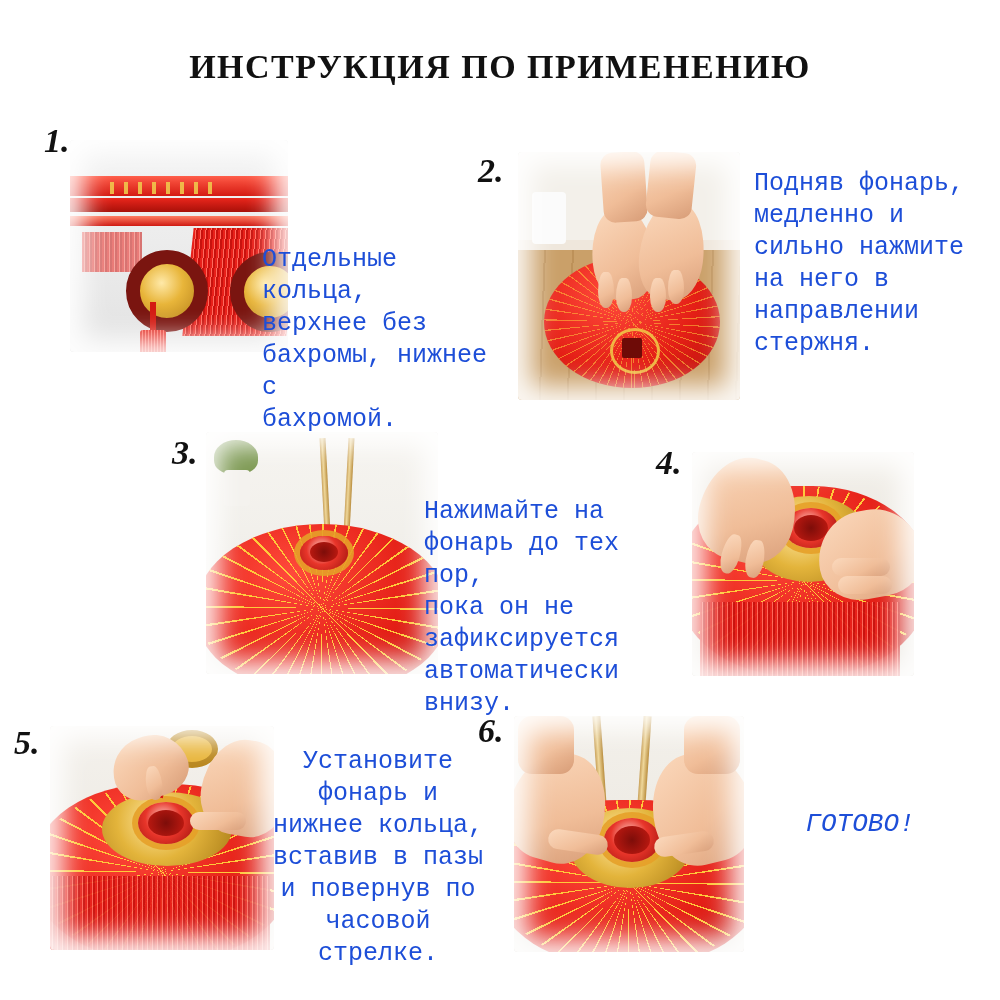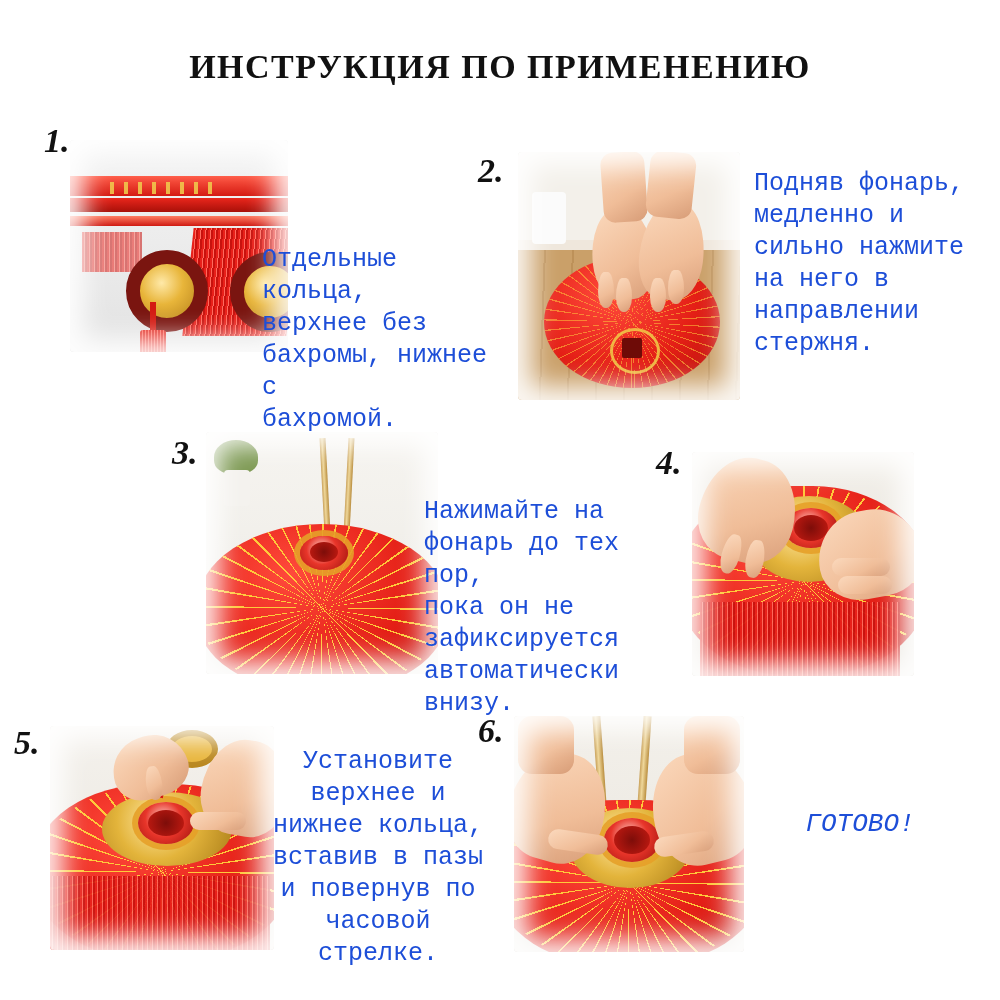--- a/index.html
+++ b/index.html
@@ -281,21 +281,21 @@
 
         <div class="hand skin" style="left:62px; top:10px; width:76px; height:62px; transform:rotate(-18deg);"></div>
         <div class="finger skin" style="left:96px; top:40px; width:16px; height:34px; transform:rotate(-8deg);"></div>
 
         <div class="hand skin" style="left:152px; top:14px; width:86px; height:96px; transform:rotate(10deg);"></div>
         <div class="finger skin" style="left:140px; top:86px; width:56px; height:18px; border-radius:10px;"></div>
       </div>
     </div>
 
     <div class="caption center" style="left:262px; top:746px; width:232px;">Установите
-верхнее и
+фонарь и
 нижнее кольца,
 вставив в пазы
 и повернув по
 часовой стрелке.</div>
   </div>
 
   <div class="step">
     <div class="step-num" style="left:478px; top:712px;">6.</div>
 
     <div class="photo" style="left:514px; top:716px; width:230px; height:236px;">

